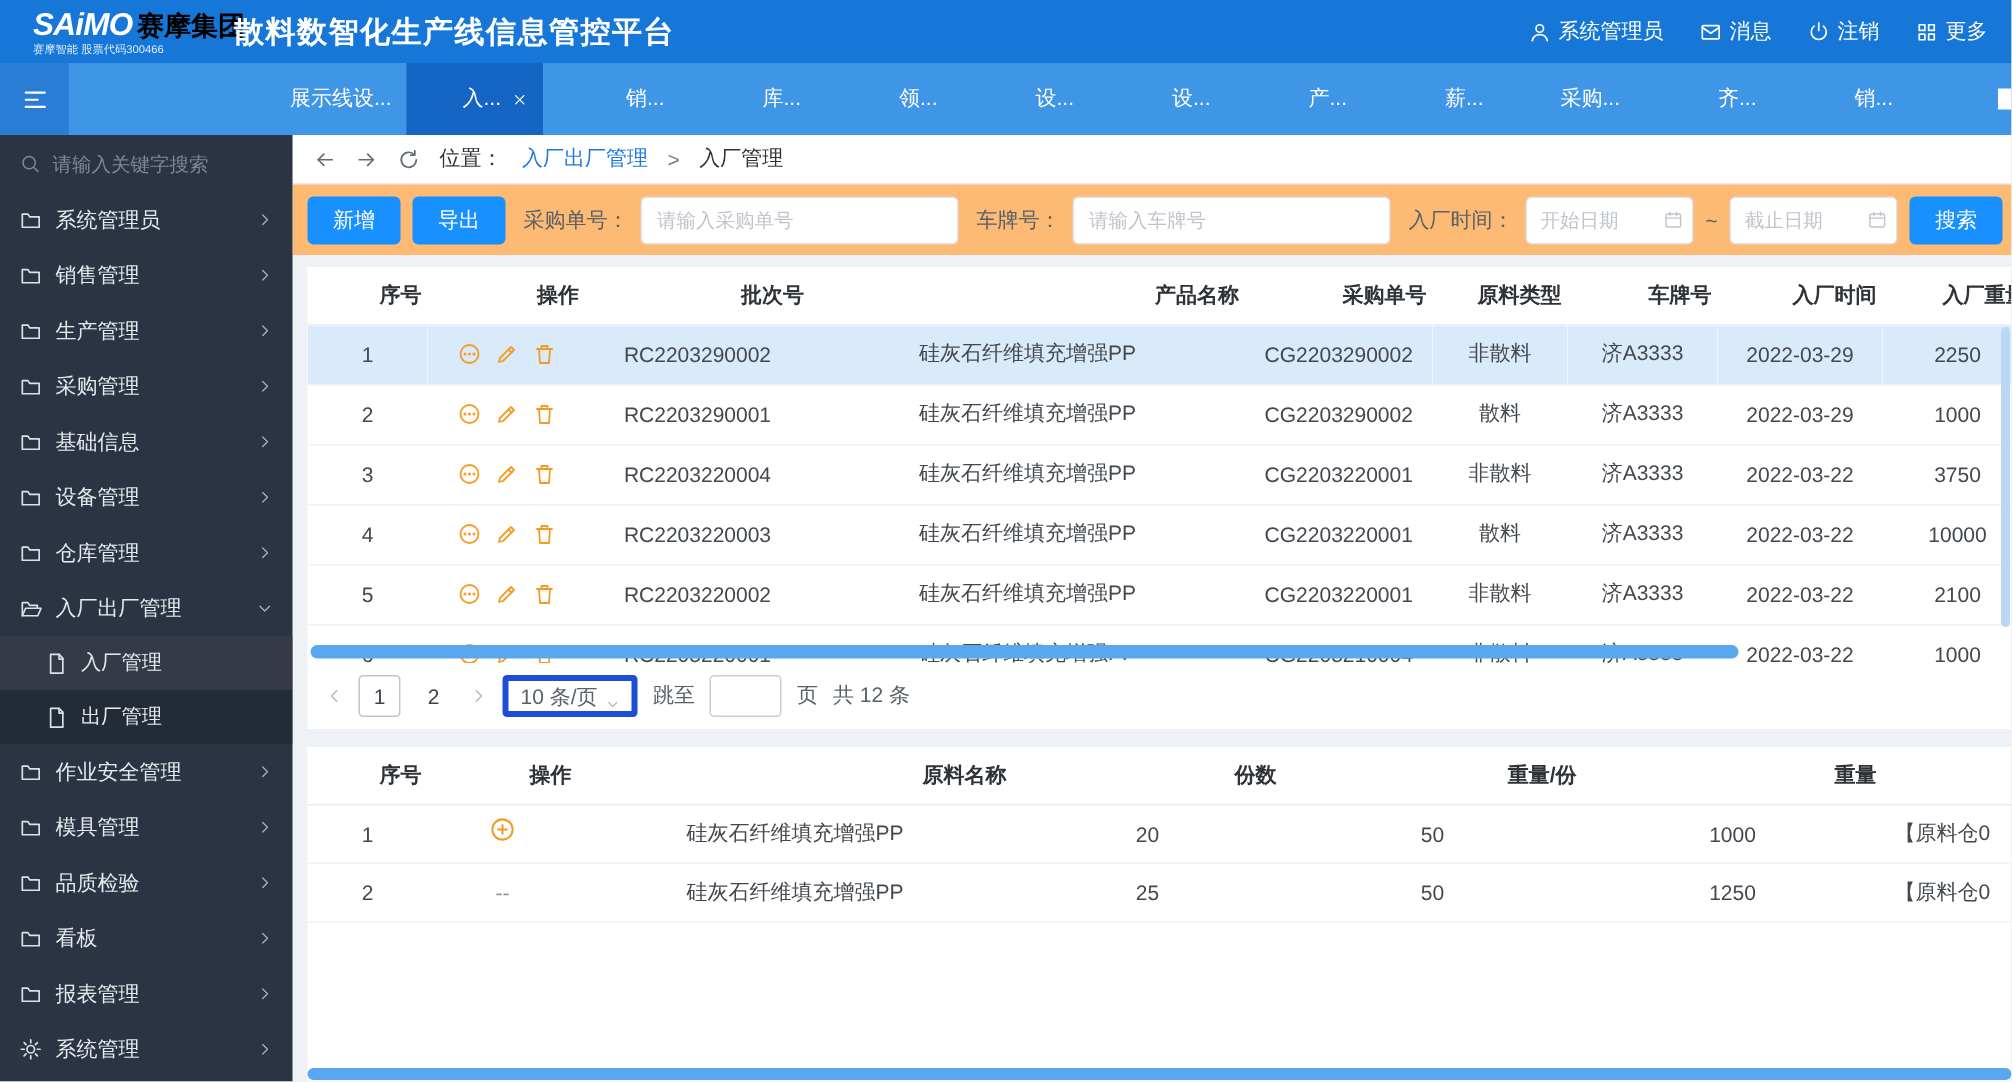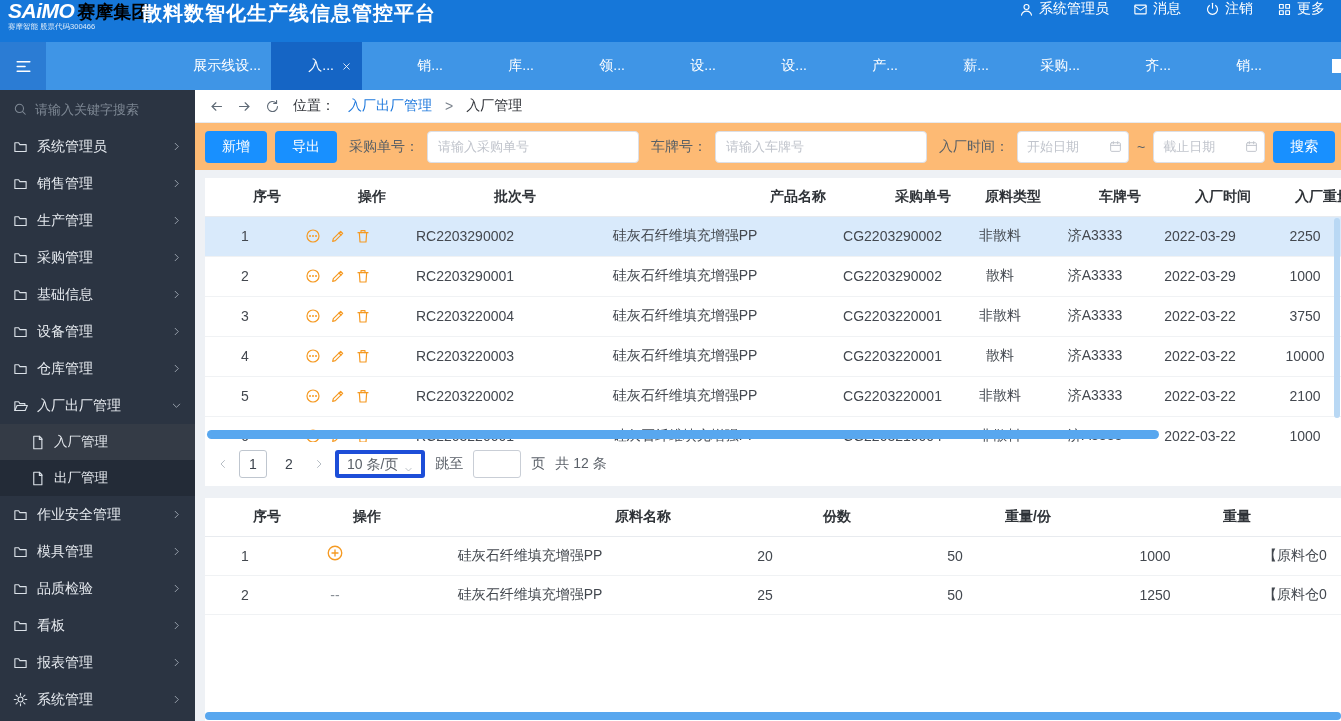--- a/index.html
+++ b/index.html
@@ -1,21 +1,21 @@
 <!DOCTYPE html>
 <html style="--header-blue: #1677d9; --tabbar-blue: #3f95e6; --active-tab-blue: #1565c5; --hamburger-blue: #2b7cd4; --sidebar-dark: #2b3442; --submenu-dark: #232b37; --button-blue: #1890ff; --accent-orange: #f59a23; --link-blue: #1f79dd; --selected-row: #d9eafb; --scrollbar-blue: #58a7ef;"><head>
 <meta charset="utf-8">
 <style>
   *{box-sizing:border-box;margin:0;padding:0}
   html,body{width:1341px;height:721px;overflow:hidden}
   body{font-family:"Liberation Sans","DejaVu Sans",sans-serif;background:#eef1f5;position:relative;font-size:14px}
   .svgicon,.ticon,.nav-ic,.cal-ic,.chev,.mi-icon,.pg-arrow,.caret{display:inline-flex;align-items:center;justify-content:center}
 
   
-  .topbar{position:absolute;top:0;left:0;width:100%;height:42px;background:var(--header-blue,#1677d9);display:flex;align-items:flex-start;color:#fff;padding-left:8px;z-index:10}
+  .topbar{position:absolute;top:0;left:0;width:100%;height:42px;background:var(--header-blue,#1677d9);display:flex;align-items:center;color:#fff;padding-left:22px;z-index:10}
   .logo{width:128px;flex:none;display:flex;flex-direction:column;justify-content:center;line-height:1}
   .logo-row{display:flex;align-items:baseline;gap:3px}
   .logo-main{font-size:21px;font-weight:bold;font-style:italic;letter-spacing:-.5px}
   .logo-tag{color:#000000;font-size:18px;font-weight:bold;white-space:nowrap}
   .logo-sub{font-size:7.5px;opacity:.85;margin-top:2px;white-space:nowrap}
   .app-title{font-size:20px;font-weight:bold;margin-left:6px;letter-spacing:1px;white-space:nowrap}
   .top-right{margin-left:auto;display:flex;align-items:center;gap:24px;padding-right:16px;font-size:14px}
   .top-item{display:inline-flex;align-items:center;gap:5px;cursor:pointer;white-space:nowrap}
   .ticon{font-size:15px}
 

